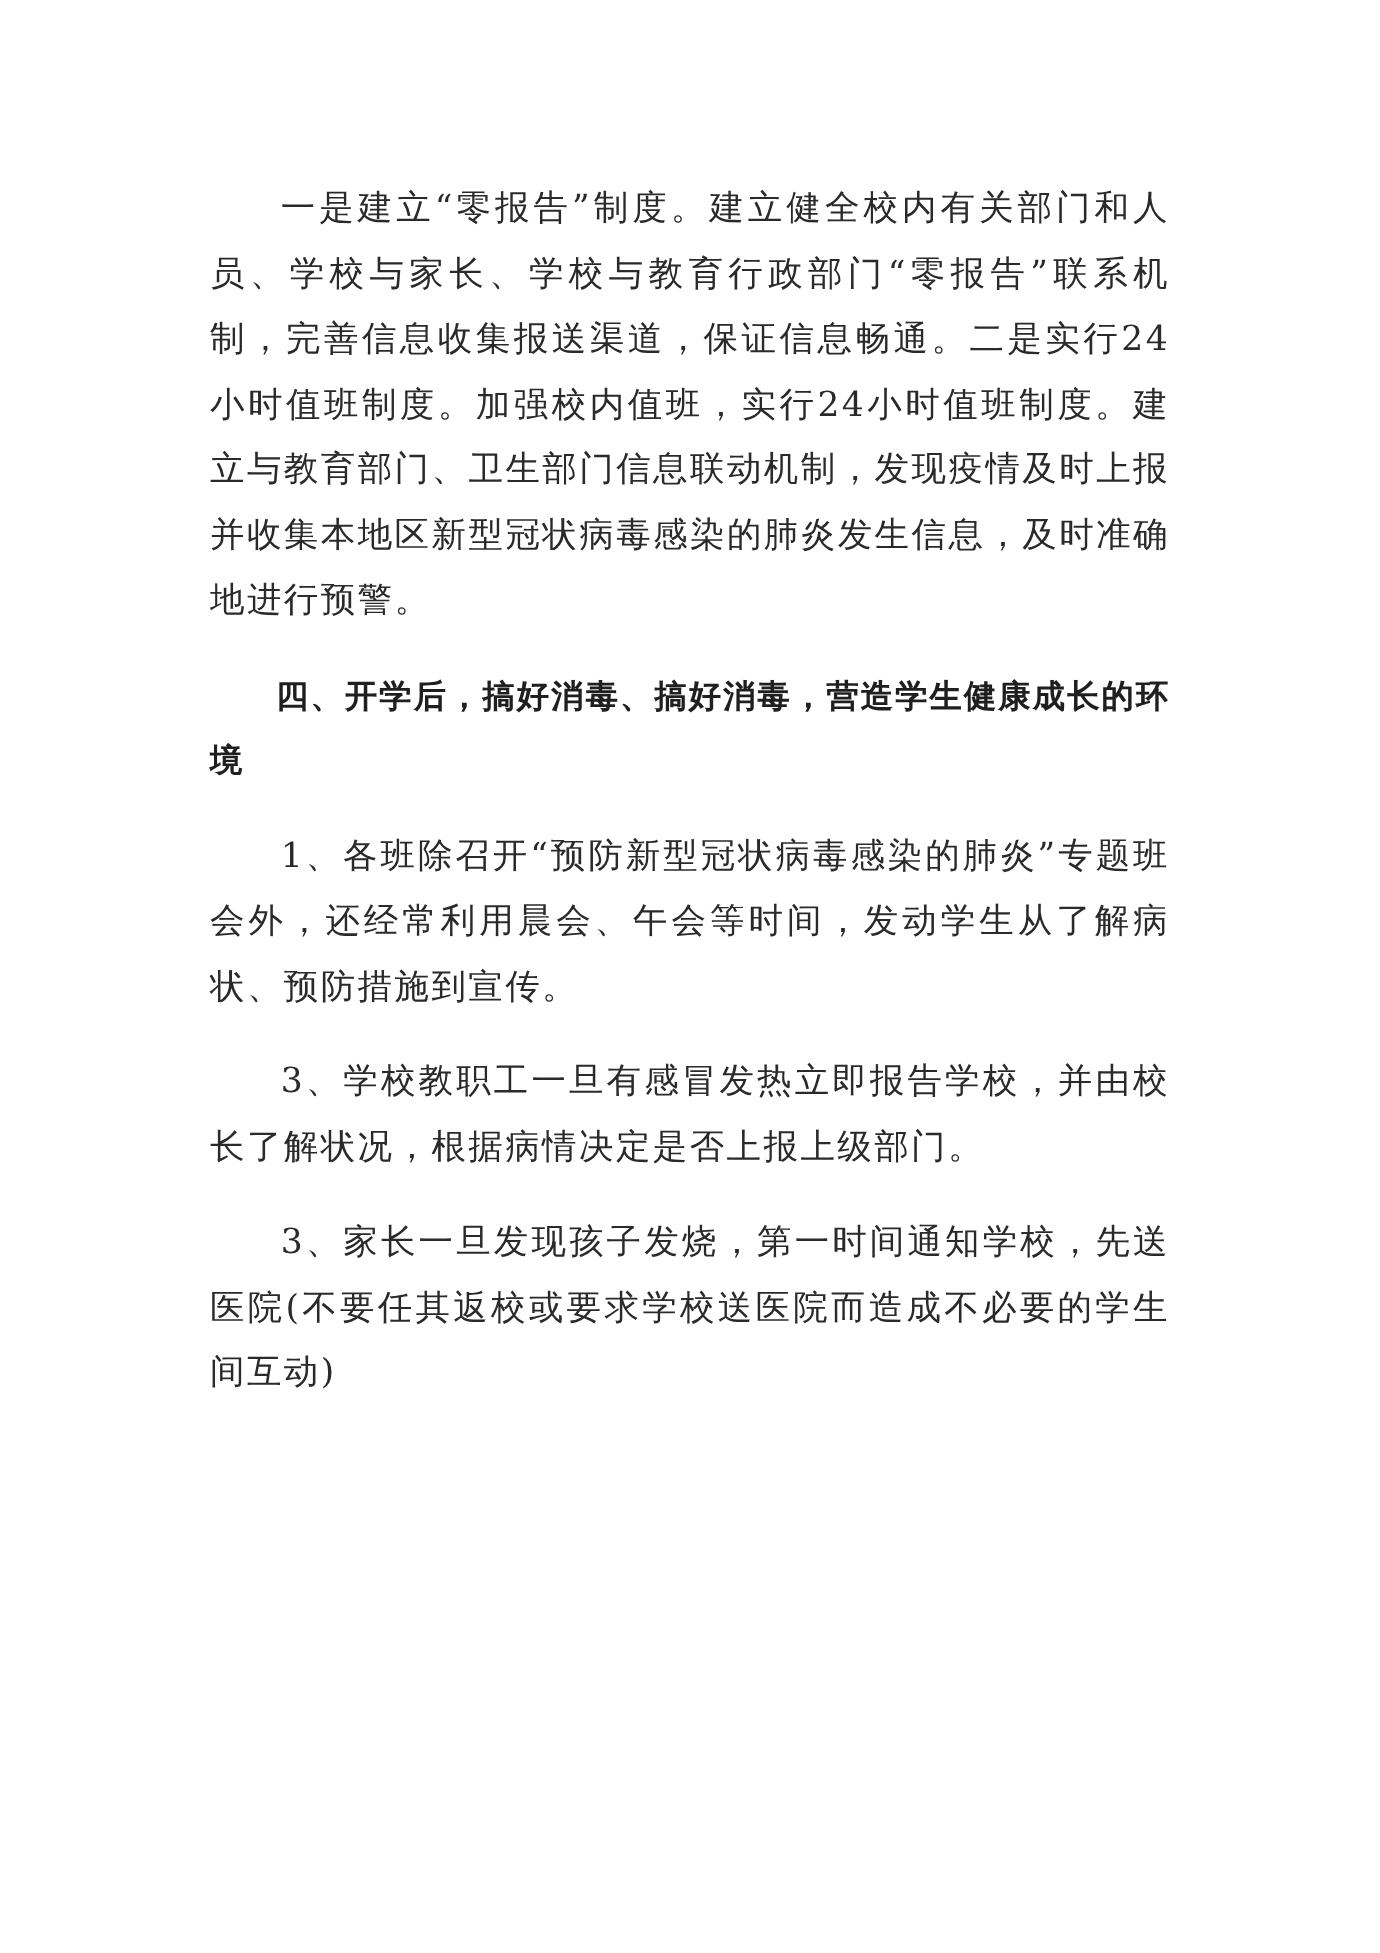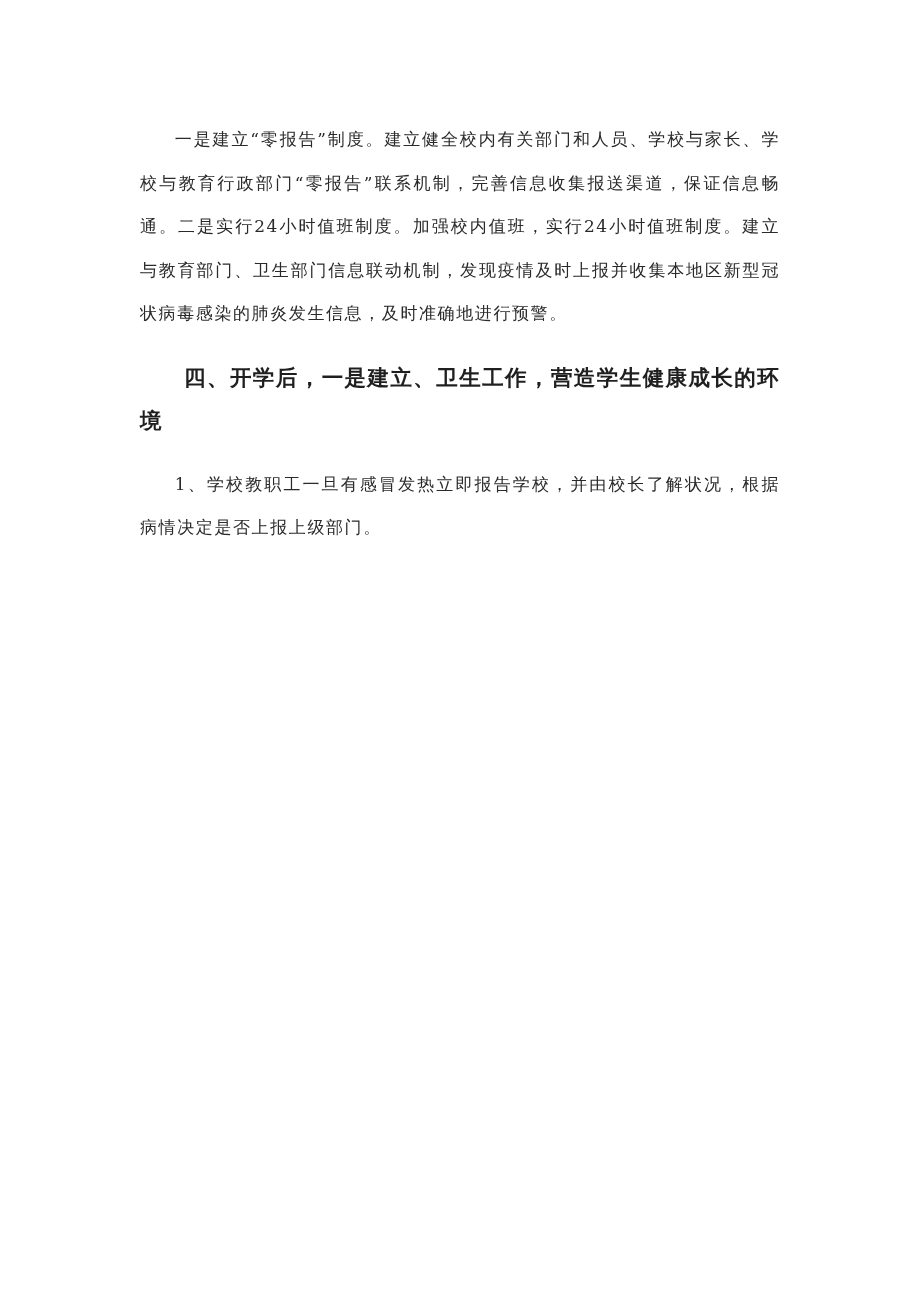--- a/index.html
+++ b/index.html
@@ -15,21 +15,21 @@
       font-family: "DejaVu Serif", "Liberation Serif", serif;
       color: #2a2a2a;
     }
     .page {
       position: absolute;
       left: 140px;
       top: 118px;
       width: 640px;
     }
     .para {
-      font-size: 17px;
+      font-size: 23px;
       line-height: 43.5px;
       letter-spacing: 1.6px;
       text-indent: 2.05em;
       text-align: justify;
       margin: 0;
     }
     .para.gap {
       margin-top: 20px;
     }
     .heading {
@@ -42,15 +42,17 @@
       text-align: justify;
       margin: 20px 0 0 0;
       color: #1f1f1f;
     }
   </style>
 </head>
 <body>
 
 <div class="page">
   <p class="para">一是建立“零报告”制度。建立健全校内有关部门和人员、学校与家长、学校与教育行政部门“零报告”联系机制，完善信息收集报送渠道，保证信息畅通。二是实行24小时值班制度。加强校内值班，实行24小时值班制度。建立与教育部门、卫生部门信息联动机制，发现疫情及时上报并收集本地区新型冠状病毒感染的肺炎发生信息，及时准确地进行预警。</p>
-  <p class="heading">四、开学后，一是建立、卫生工作，营造学生健康成长的环境</p>
-  <p class="para gap">1、学校教职工一旦有感冒发热立即报告学校，并由校长了解状况，根据病情决定是否上报上级部门。</p>
+  <p class="heading">四、开学后，搞好消毒、搞好消毒，营造学生健康成长的环境</p>
+  <p class="para gap">1、各班除召开“预防新型冠状病毒感染的肺炎”专题班会外，还经常利用晨会、午会等时间，发动学生从了解病状、预防措施到宣传。</p>
+  <p class="para gap">3、学校教职工一旦有感冒发热立即报告学校，并由校长了解状况，根据病情决定是否上报上级部门。</p>
+  <p class="para gap">3、家长一旦发现孩子发烧，第一时间通知学校，先送医院(不要任其返校或要求学校送医院而造成不必要的学生间互动)</p>
 </div>
 
 </body></html>

